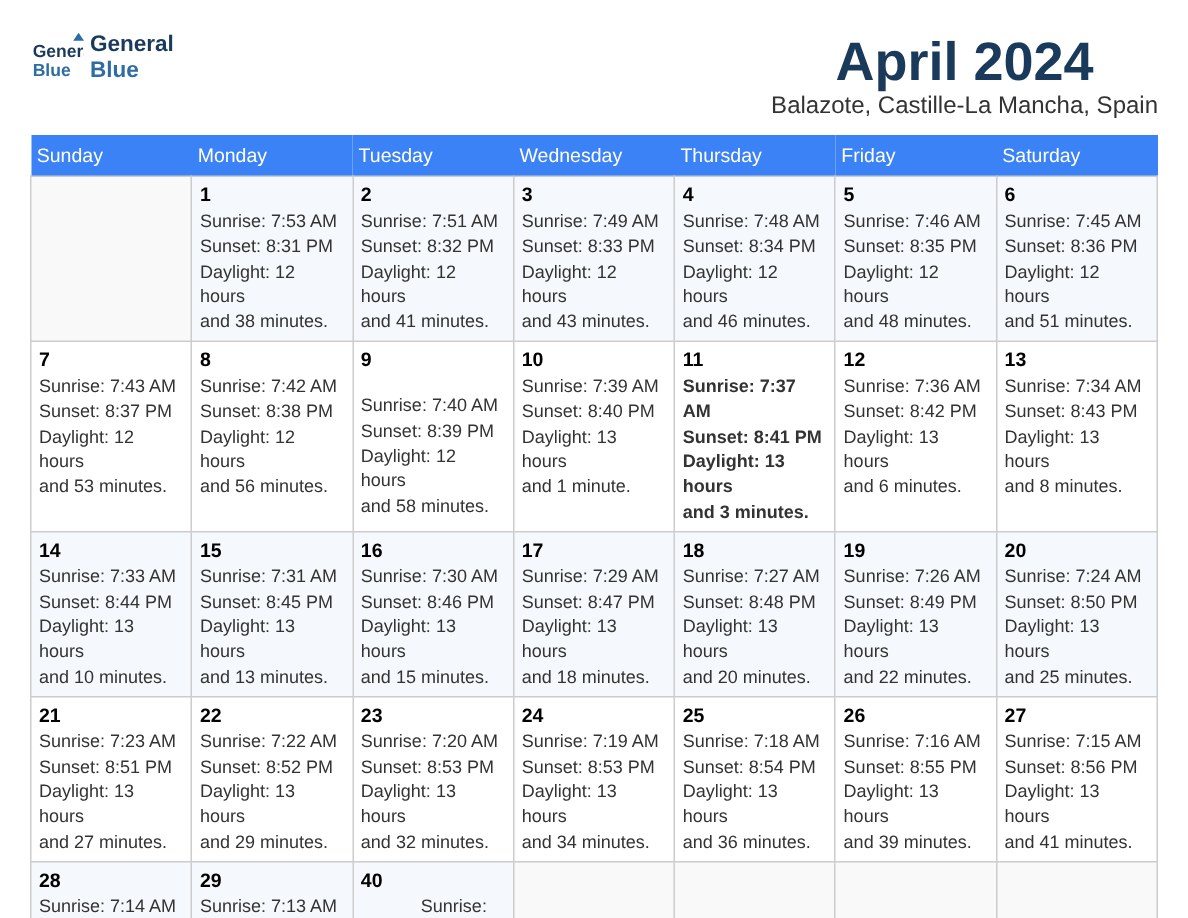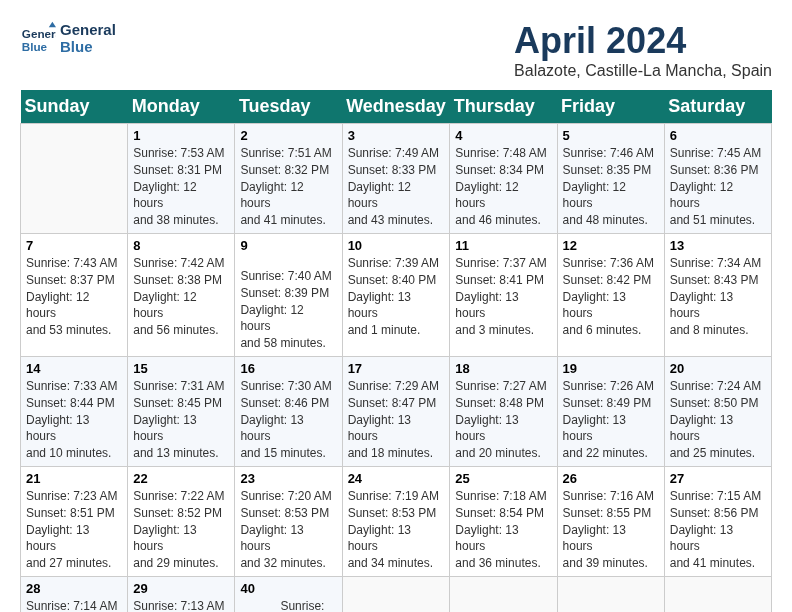--- a/index.html
+++ b/index.html
@@ -19,43 +19,43 @@
     .logo {
       display: flex;
       align-items: center;
     }
     .logo-icon {
       width: 36px;
       height: 36px;
       margin-right: 4px;
     }
     .title-block {
-      text-align: left;
+      text-align: center;
     }
     .month-title {
       font-size: 36px;
       font-weight: bold;
       color: #1a3a5c;
     }
     .location-title {
       font-size: 16px;
       color: #333;
     }
     table {
       width: 100%;
       border-collapse: collapse;
       font-size: 11px;
     }
     thead tr th {
-      background-color: #0f766e;
+      background-color: #3b82f6;
       color: #fff;
       padding: 6px 4px;
       text-align: left;
-      font-size: 18px;
-      font-weight: bold;
+      font-size: 13px;
+      font-weight: normal;
     }
     tbody tr td {
       border: 1px solid #ccc;
       padding: 4px 5px;
       vertical-align: top;
       width: 14.28%;
       min-height: 80px;
     }
     .day-number {
       font-weight: bold;
@@ -184,21 +184,21 @@
         </td>
         <td>
           <span class="day-number">10</span>
           <div class="day-info" style="white-space: pre-line;">Sunrise: 7:39 AM
 Sunset: 8:40 PM
 Daylight: 13 hours
 and 1 minute.</div>
         </td>
         <td>
           <span class="day-number">11</span>
-          <div class="day-info" style="white-space: pre-line;">Sunrise: 7:37 AM
+          <div class="day-info" style="white-space: pre-line; font-weight: bold;">Sunrise: 7:37 AM
 Sunset: 8:41 PM
 Daylight: 13 hours
 and 3 minutes.</div>
         </td>
         <td>
           <span class="day-number">12</span>
           <div class="day-info" style="white-space: pre-line;">Sunrise: 7:36 AM
 Sunset: 8:42 PM
 Daylight: 13 hours
 and 6 minutes.</div>

